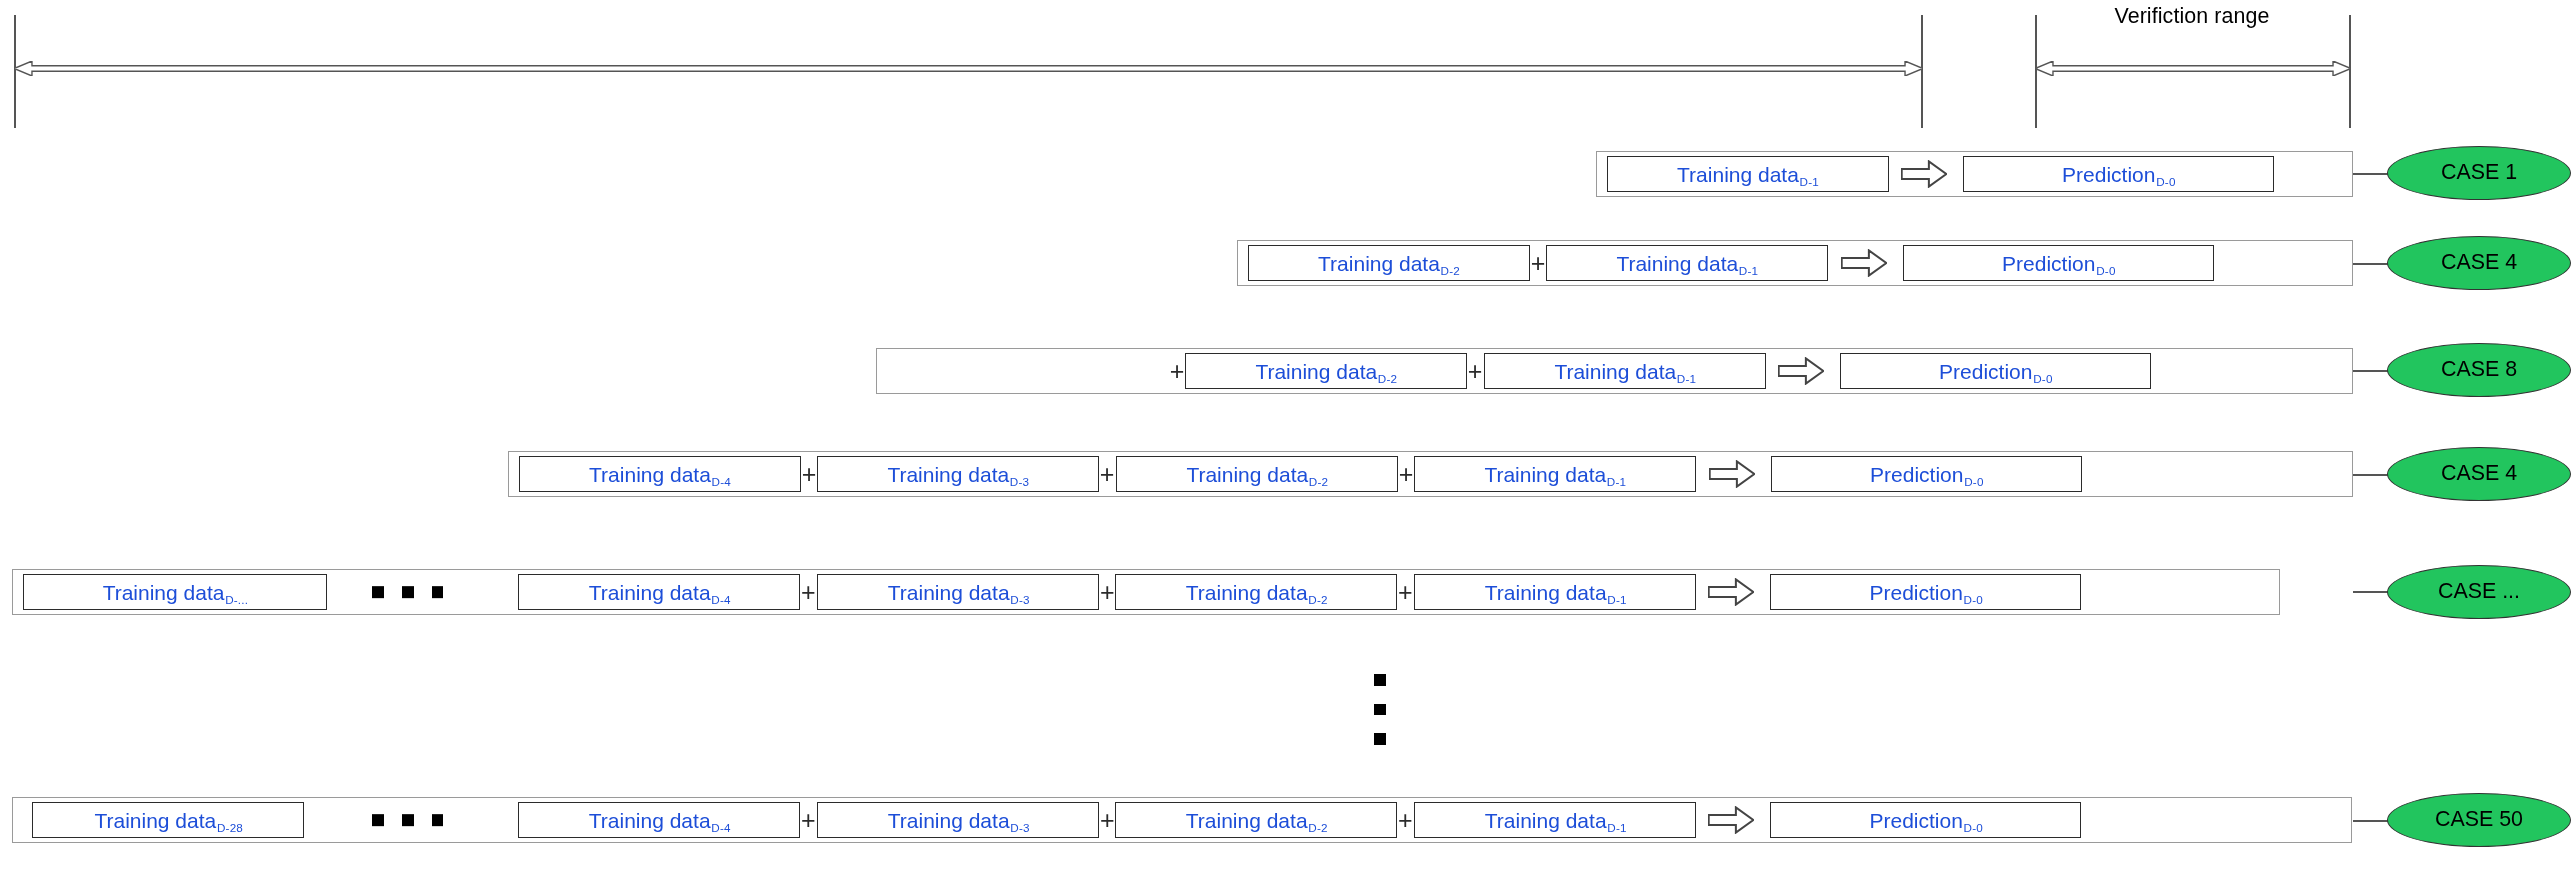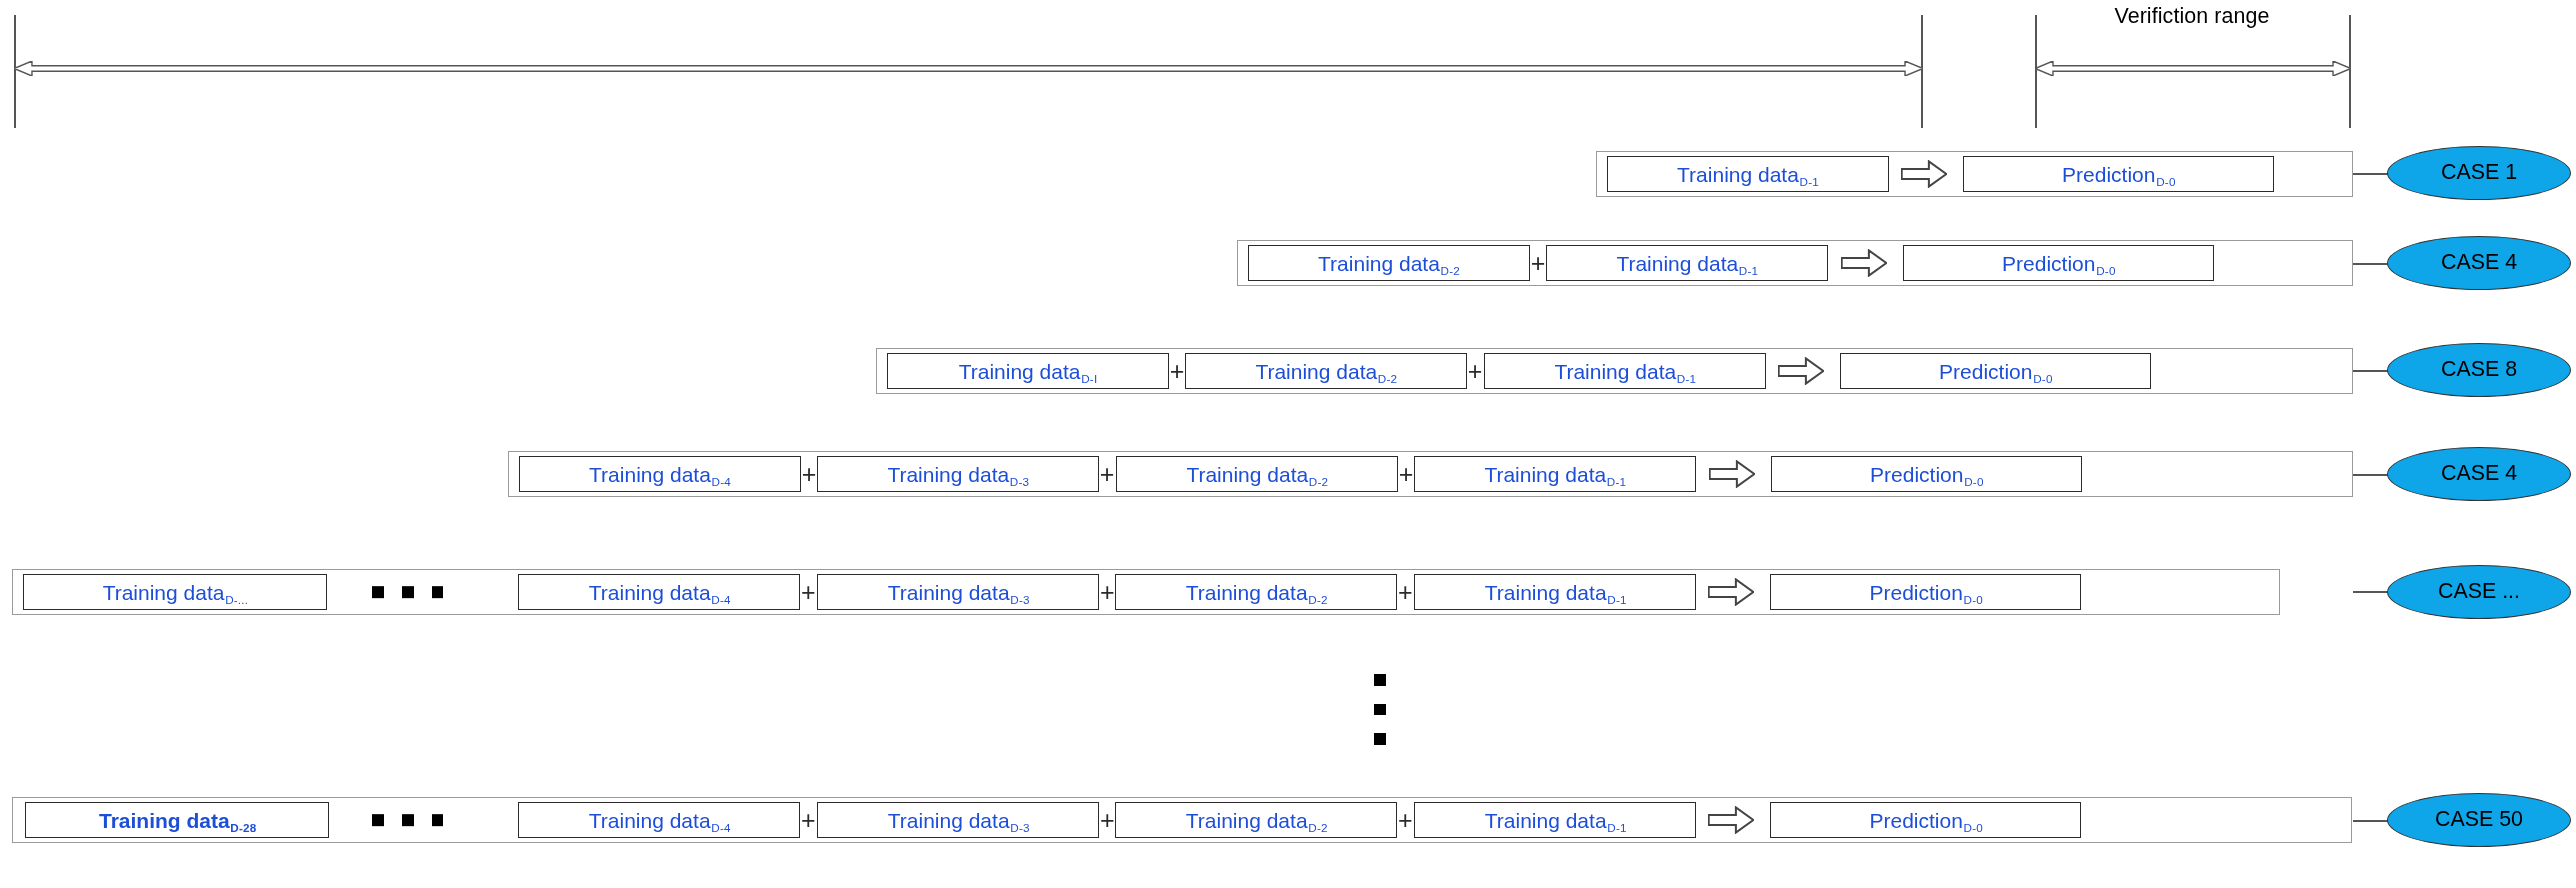--- a/index.html
+++ b/index.html
@@ -113,21 +113,21 @@
   .caselink{
     position:absolute;
     height:2.1px;
     background:#555;
   }
   .ellipse{
     position:absolute;
     box-sizing:border-box;
     border:1.4px solid #333;
     border-radius:50%;
-    background:#0ea5e9;
+    background:#22c55e;
     display:flex;
     align-items:center;
     justify-content:center;
   }
   .ellipse span{
     font-size:21.4px;
     line-height:21.4px;
     white-space:nowrap;
     color:#000;
   }
@@ -204,23 +204,20 @@
             <span class="celltext">Prediction<sub>D-0</sub></span>
           </div>
         </div>
       </div>
       <div class="caselink" style="left: 2353px; top: 263px; width: 36px;"></div>
       <div class="ellipse" style="left: 2387px; top: 236px; width: 184px; height: 54px;">
         <span>CASE 4</span>
       </div>
       <div class="caserow" style="left: 876px; top: 348px; width: 1477px;">
         <div class="inner">
-          <div class="cell" style="left: 9.7px; width: 282px;">
-            <span class="celltext">Training data<sub>D-I</sub></span>
-          </div>
           <div class="cell" style="left: 308px; width: 282px;">
             <span class="celltext">Training data<sub>D-2</sub></span>
           </div>
           <div class="cell" style="left: 607px; width: 282px;">
             <span class="celltext">Training data<sub>D-1</sub></span>
           </div>
           <div class="plus" style="left: 300px;">+</div>
           <div class="plus" style="left: 598px;">+</div>
           <div class="arrowglyph" style="left: 901px;">
             <svg viewBox="0 0 66 40" preserveAspectRatio="none">
@@ -301,21 +298,21 @@
             <span class="celltext">Prediction<sub>D-0</sub></span>
           </div>
         </div>
       </div>
       <div class="caselink" style="left: 2353px; top: 591px; width: 36px;"></div>
       <div class="ellipse" style="left: 2387px; top: 565px; width: 184px; height: 54px;">
         <span>CASE ...</span>
       </div>
       <div class="caserow" style="left: 12.4px; top: 797px; width: 2340px;">
         <div class="inner">
-          <div class="cell" style="left: 12px; width: 304px; font-weight: bold;">
+          <div class="cell" style="left: 19px; width: 272px;">
             <span class="celltext">Training data<sub>D-28</sub></span>
           </div>
           <div class="cell" style="left: 505px; width: 282px;">
             <span class="celltext">Training data<sub>D-4</sub></span>
           </div>
           <div class="cell" style="left: 804px; width: 282px;">
             <span class="celltext">Training data<sub>D-3</sub></span>
           </div>
           <div class="cell" style="left: 1102px; width: 282px;">
             <span class="celltext">Training data<sub>D-2</sub></span>

